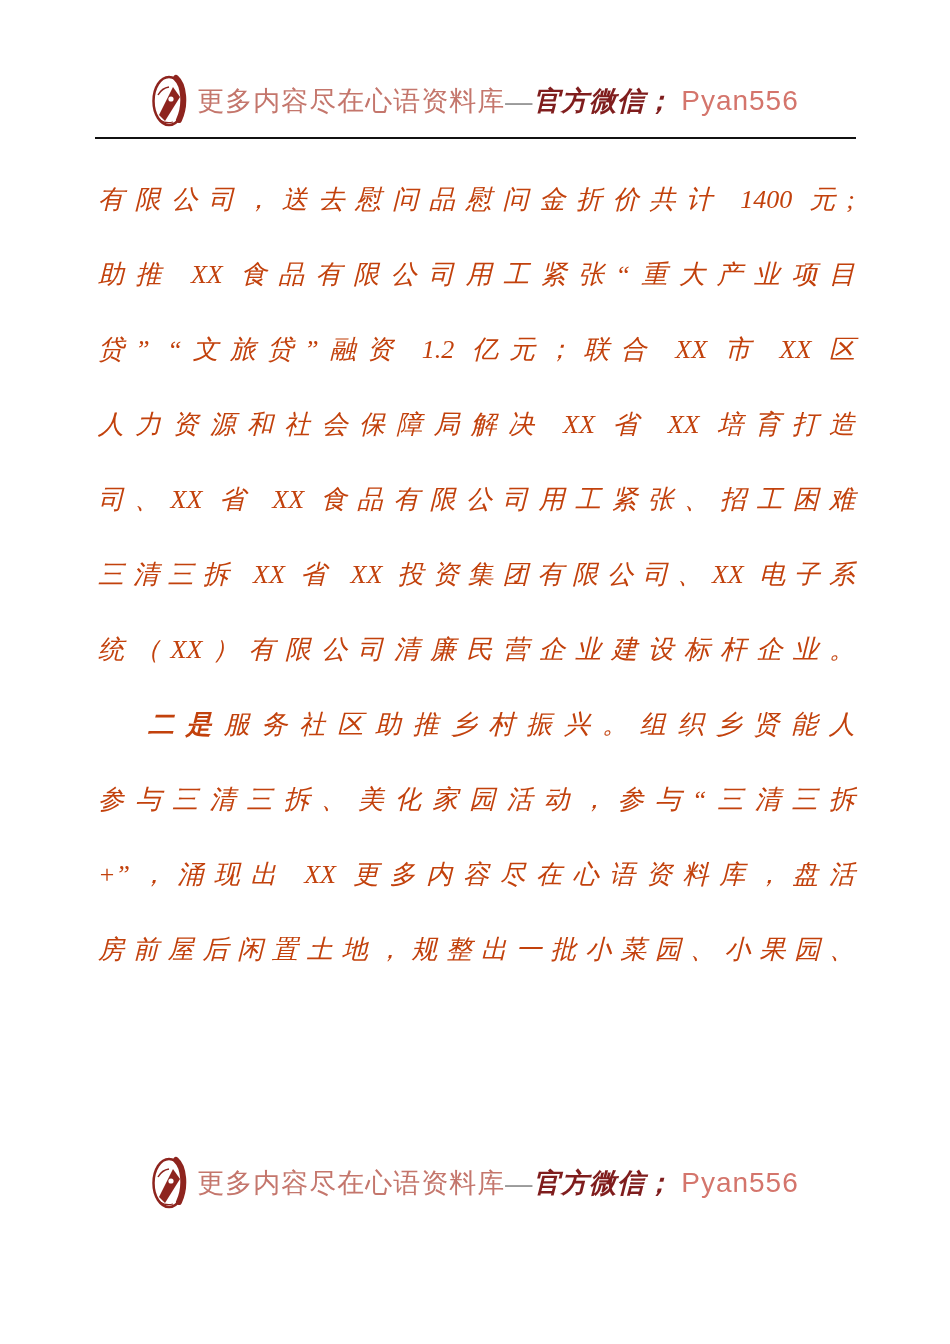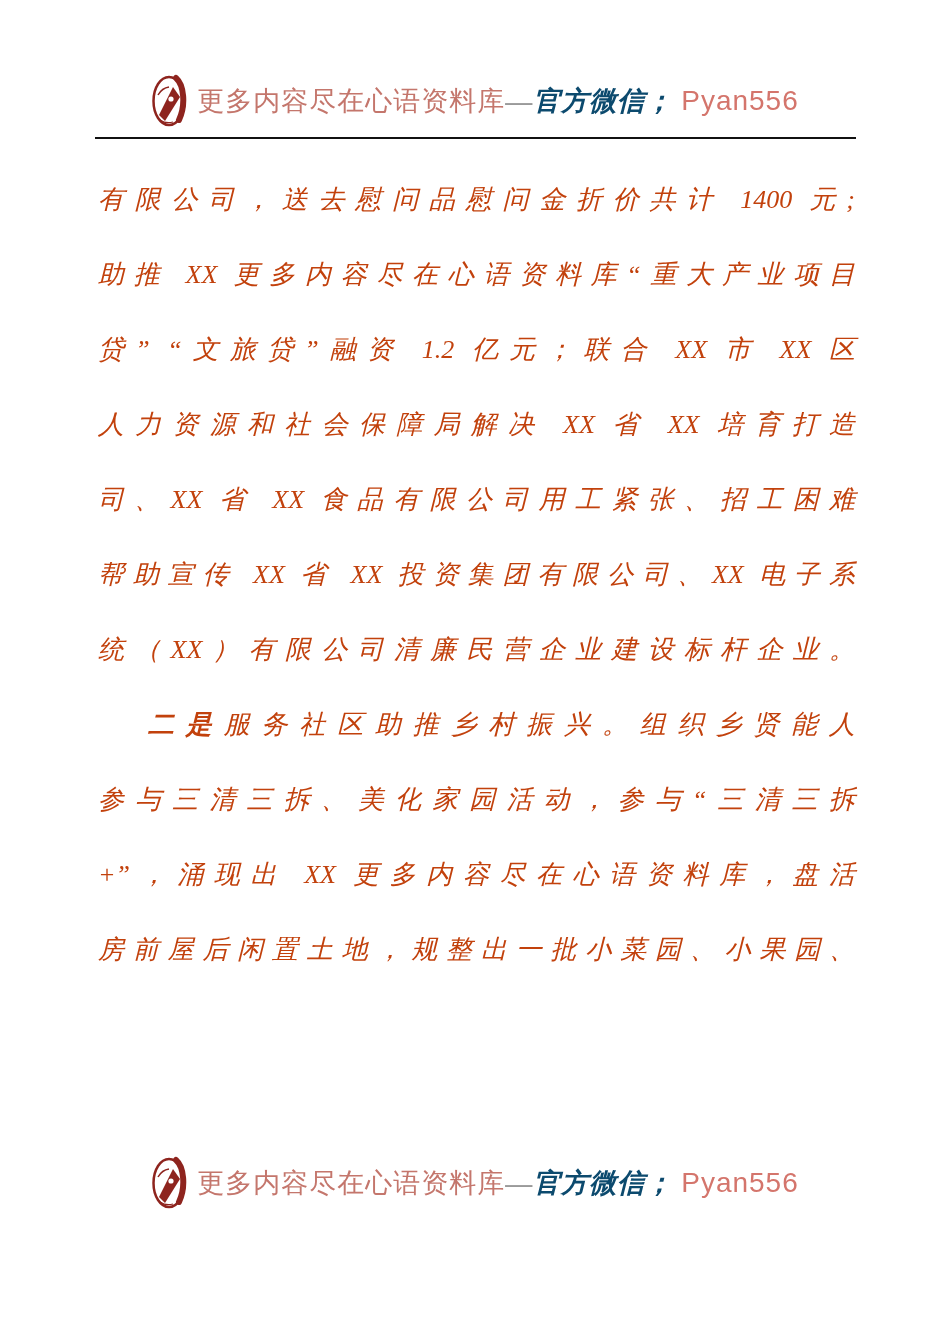--- a/index.html
+++ b/index.html
@@ -22,21 +22,21 @@
     align-items: center;
     gap: 10px;
     white-space: nowrap;
   }
   .wm-header { top: 70px; height: 62px; }
   .wm-footer { top: 1152px; height: 62px; }
   .wm-logo { flex: 0 0 auto; display: inline-flex; }
   .wm-text { font-size: 27px; letter-spacing: 1px; }
   .wm-main { color: #c4766c; font-weight: normal; }
   .wm-dash { color: #9a9a9a; font-weight: bold; }
-  .wm-gray { color: #0c4a6e; font-style: italic; font-weight: bold; font-family: Liberation Serif, serif; }
+  .wm-gray { color: #7f1d1d; font-style: italic; font-weight: bold; font-family: Liberation Serif, serif; }
   .wm-id {
     color: #d4756c;
     font-family: "Liberation Sans", sans-serif;
     font-size: 28px;
     margin-left: 8px;
     font-style: normal;
   }
 
   
   .rule {
@@ -84,25 +84,25 @@
         <path d="M9 46 q6 4 13 2" stroke="#8e241e" stroke-width="1.2" fill="none"></path>
       </svg>
     </span>
     <span class="wm-text"><span class="wm-main">更多内容尽在心语资料库</span><span class="wm-dash">—</span><span class="wm-gray">官方微信；</span><span class="wm-id">Pyan556</span></span>
   </div>
 
   <div class="rule"></div>
 
   <div class="doc">
     <div class="line">有限公司，送去慰问品慰问金折价共计 1400 元;</div>
-    <div class="line">助推 XX 更多内容尽在心语资料库“重大产业项目</div>
+    <div class="line">助推 XX 食品有限公司用工紧张“重大产业项目</div>
     <div class="line">贷” “文旅贷”融资 1.2 亿元；联合 XX 市 XX 区</div>
     <div class="line">人力资源和社会保障局解决 XX 省 XX 培育打造</div>
     <div class="line">司、XX 省 XX 食品有限公司用工紧张、招工困难</div>
-    <div class="line">帮助宣传 XX 省 XX 投资集团有限公司、XX 电子系</div>
+    <div class="line">三清三拆 XX 省 XX 投资集团有限公司、XX 电子系</div>
     <div class="line">统（XX）有限公司清廉民营企业建设标杆企业。</div>
     <div class="line indent"><span class="bold-lead">二是</span><span>服务社区助推乡村振兴。组织乡贤能人</span></div>
     <div class="line">参与三清三拆、美化家园活动，参与“三清三拆</div>
     <div class="line">+”，涌现出 XX 更多内容尽在心语资料库，盘活</div>
     <div class="line">房前屋后闲置土地，规整出一批小菜园、小果园、</div>
   </div>
 
   <div class="watermark wm-footer">
     <span class="wm-logo">
       <svg width="36" height="54" viewBox="0 0 36 54" aria-hidden="true">

